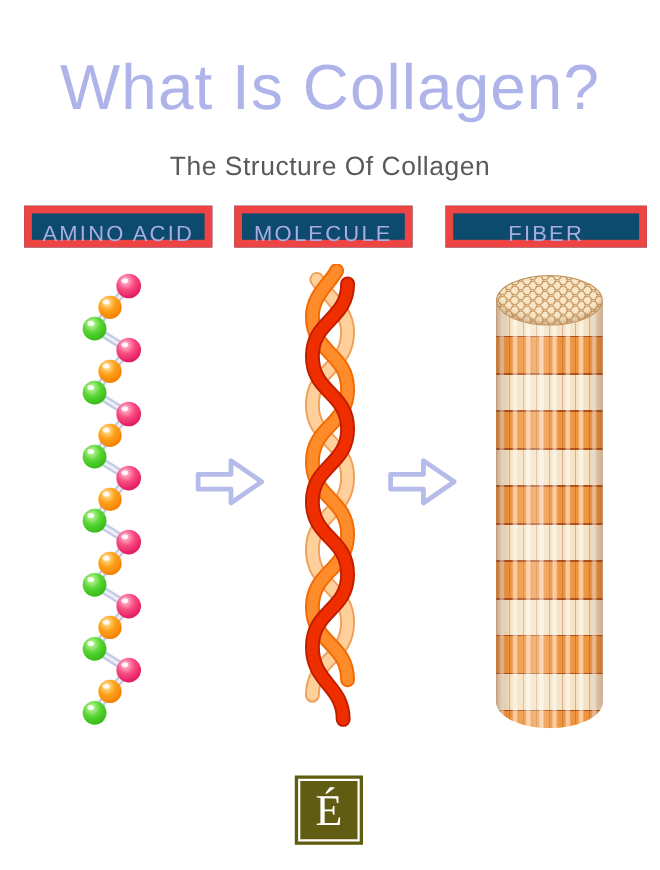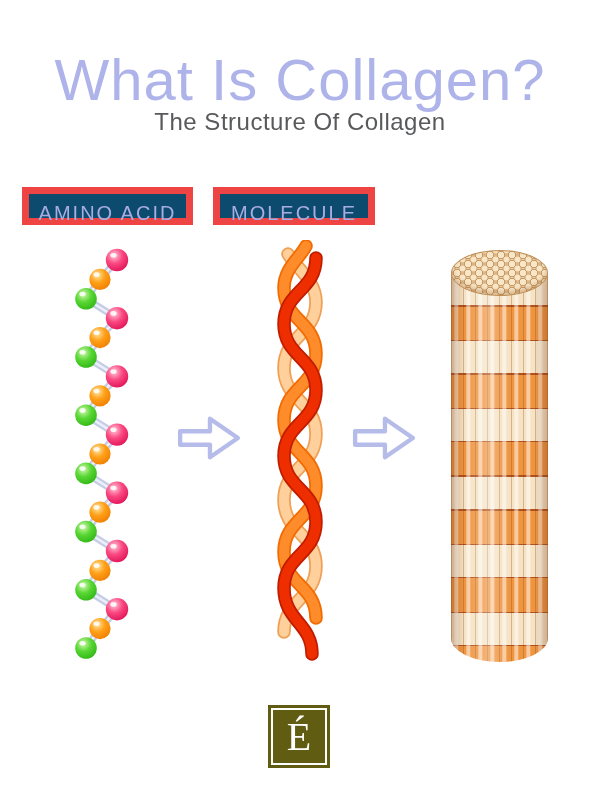--- a/index.html
+++ b/index.html
@@ -2,21 +2,21 @@
 <html><head>
 <meta charset="utf-8">
 <style>
   html,body{margin:0;padding:0;background:#ffffff;}
   .page{position:relative;width:600px;height:791px;background:#ffffff;overflow:hidden;
         font-family:"Liberation Sans",sans-serif;}
 
   .title{position:absolute;top:48px;left:0;width:600px;margin:0;text-align:center;
          font-family:Liberation Sans, sans-serif;font-weight:400;font-size:58px;line-height:1.1;
          color:#aeb3ea;letter-spacing:1px;}
-  .subtitle{position:absolute;top:108px;left:0;width:600px;text-align:center;
+  .subtitle{position:absolute;top:138px;left:0;width:600px;text-align:center;
             font-size:24px;color:#58595b;letter-spacing:0.5px;}
 
   .stage-box{position:absolute;top:187px;height:38px;line-height:38px;text-align:center;
              background:#0c4a6e;border:7px solid #ef4444;box-sizing:border-box;
              color:#a8ace1;font-size:20px;letter-spacing:2px;}
   .stage-1{left:22px;width:171px;}
   .stage-2{left:213px;width:162px;}
   .stage-3{left:405px;width:183px;}
 
   .chain-svg{position:absolute;left:30px;top:240px;}
@@ -58,20 +58,23 @@
 <div class="page">
 
   <h1 class="title">What Is Collagen?</h1>
   <div class="subtitle">The Structure Of Collagen</div>
 
   <div class="stage-box stage-1">
     <span>AMINO ACID</span>
   </div>
   <div class="stage-box stage-2">
     <span>MOLECULE</span>
+  </div>
+  <div class="stage-box stage-3">
+    <span>FIBER</span>
   </div>
 
   <svg class="chain-svg" id="chain-svg" width="150" height="430" viewBox="0 0 150 430">
     <defs>
       <radialGradient id="grad-pink" cx="0.38" cy="0.3" r="0.8">
         <stop offset="0" stop-color="#ffc9da"></stop>
         <stop offset="0.45" stop-color="#fa4a82"></stop>
         <stop offset="1" stop-color="#dd0c52"></stop>
       </radialGradient>
       <radialGradient id="grad-orange" cx="0.38" cy="0.3" r="0.8">

